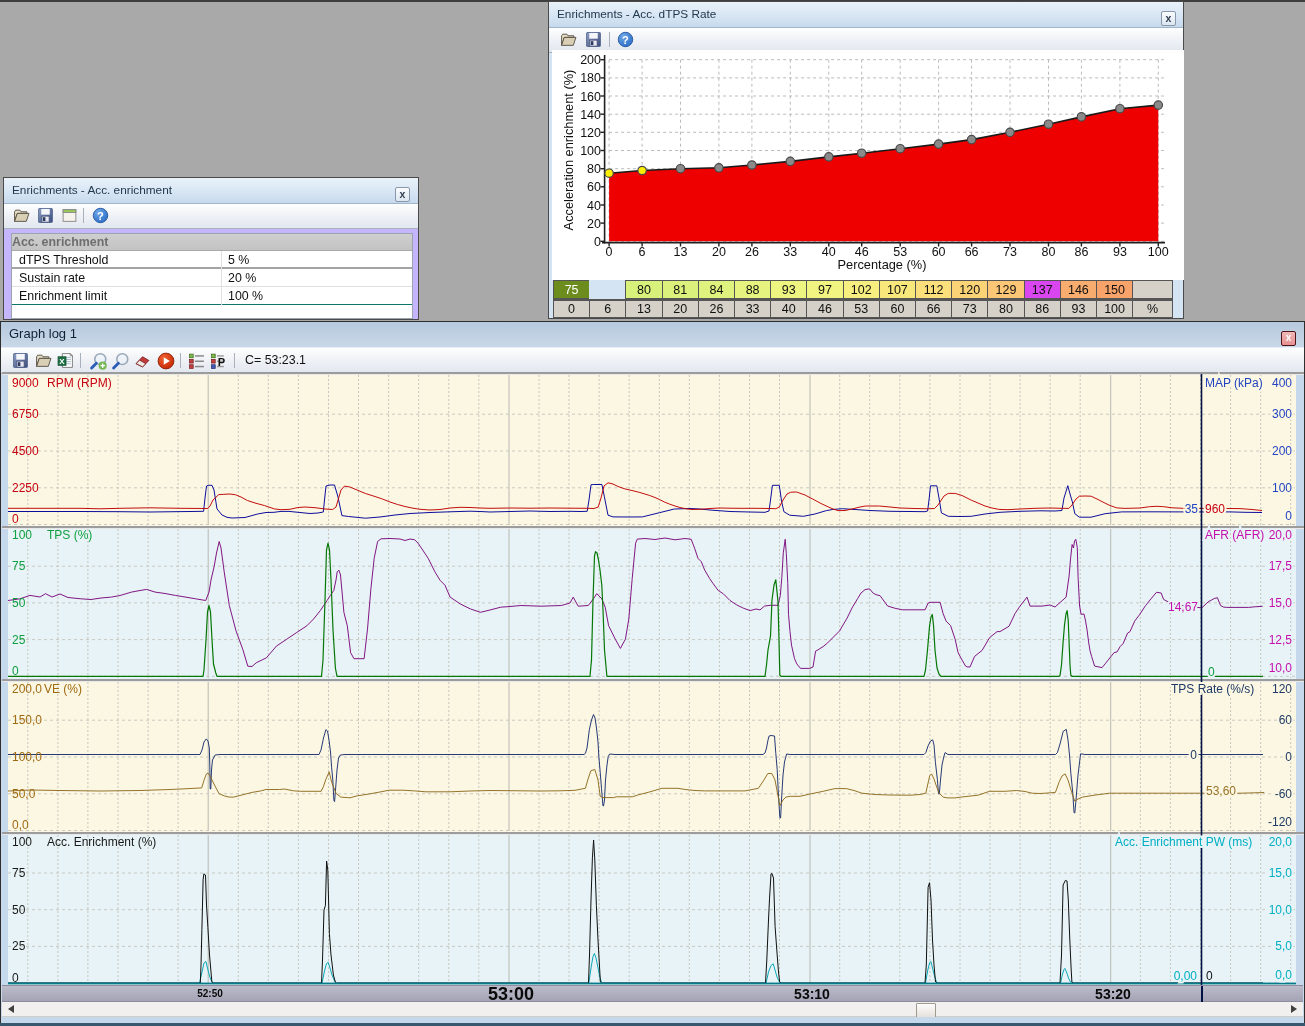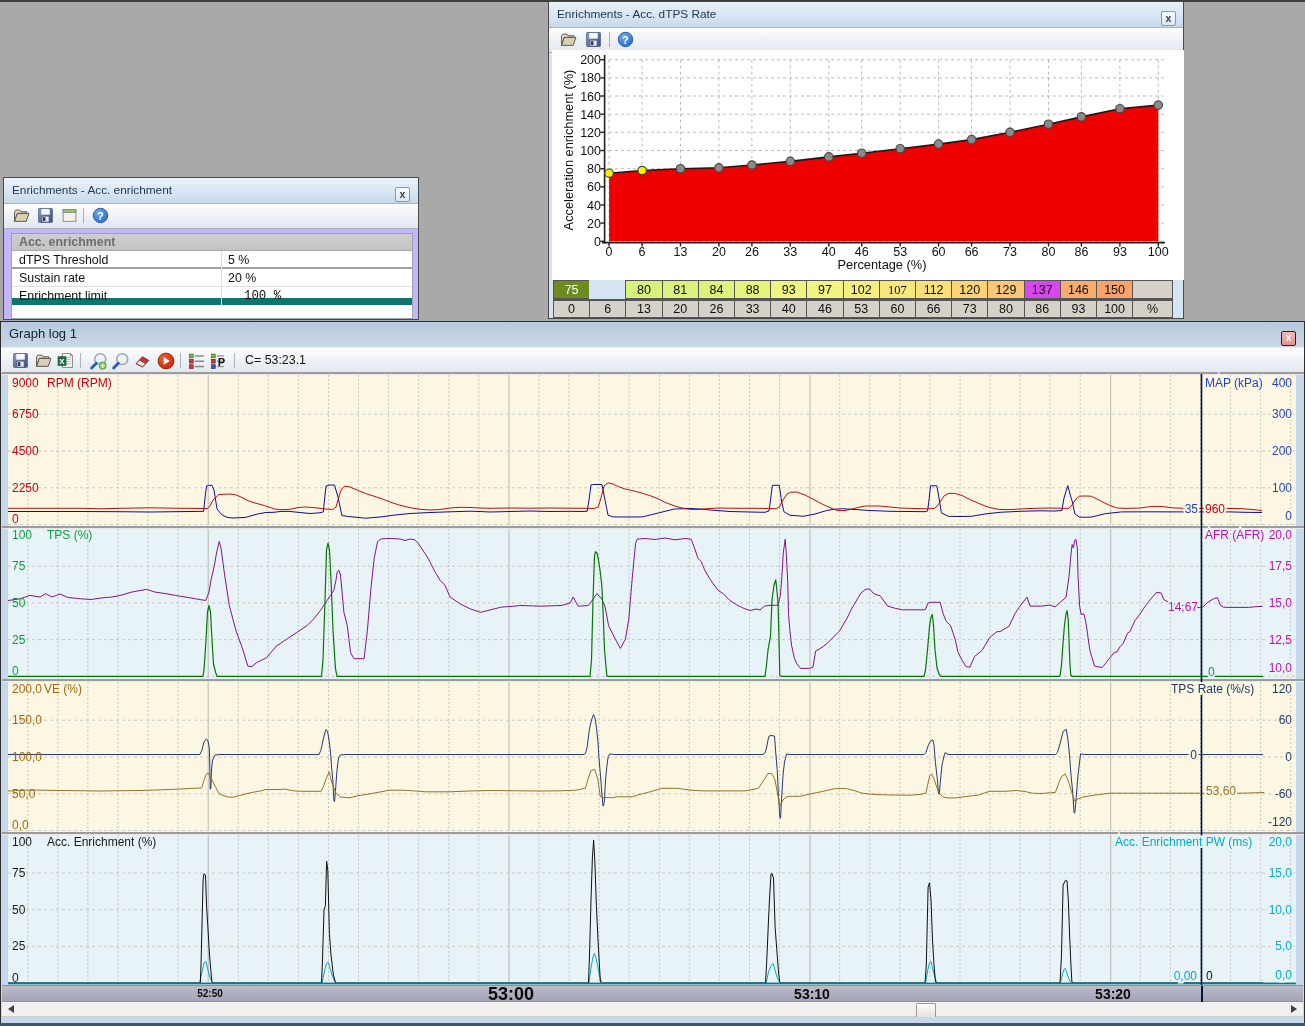--- a/index.html
+++ b/index.html
@@ -153,21 +153,21 @@
     <div style="position:absolute;left:144.8px;top:0;width:36.2px;height:19px;background:#DFF27D;border:1px solid #555;border-right:none;box-sizing:border-box;text-align:center;line-height:18px;color:#101010;">84</div>
     <div style="position:absolute;left:144.8px;top:19px;width:36.2px;height:19px;background:#D5D1C9;border:1px solid #555;border-top-width:2px;border-right:none;box-sizing:border-box;text-align:center;line-height:16px;color:#101010;">26</div>
     <div style="position:absolute;left:181.0px;top:0;width:36.2px;height:19px;background:#E6F37E;border:1px solid #555;border-right:none;box-sizing:border-box;text-align:center;line-height:18px;color:#101010;">88</div>
     <div style="position:absolute;left:181.0px;top:19px;width:36.2px;height:19px;background:#D5D1C9;border:1px solid #555;border-top-width:2px;border-right:none;box-sizing:border-box;text-align:center;line-height:16px;color:#101010;">33</div>
     <div style="position:absolute;left:217.2px;top:0;width:36.2px;height:19px;background:#EDF480;border:1px solid #555;border-right:none;box-sizing:border-box;text-align:center;line-height:18px;color:#101010;">93</div>
     <div style="position:absolute;left:217.2px;top:19px;width:36.2px;height:19px;background:#D5D1C9;border:1px solid #555;border-top-width:2px;border-right:none;box-sizing:border-box;text-align:center;line-height:16px;color:#101010;">40</div>
     <div style="position:absolute;left:253.4px;top:0;width:36.2px;height:19px;background:#F2F481;border:1px solid #555;border-right:none;box-sizing:border-box;text-align:center;line-height:18px;color:#101010;">97</div>
     <div style="position:absolute;left:253.4px;top:19px;width:36.2px;height:19px;background:#D5D1C9;border:1px solid #555;border-top-width:2px;border-right:none;box-sizing:border-box;text-align:center;line-height:16px;color:#101010;">46</div>
     <div style="position:absolute;left:289.6px;top:0;width:36.2px;height:19px;background:#F6EF7F;border:1px solid #555;border-right:none;box-sizing:border-box;text-align:center;line-height:18px;color:#101010;">102</div>
     <div style="position:absolute;left:289.6px;top:19px;width:36.2px;height:19px;background:#D5D1C9;border:1px solid #555;border-top-width:2px;border-right:none;box-sizing:border-box;text-align:center;line-height:16px;color:#101010;">53</div>
-    <div style="position:absolute;left:325.8px;top:0;width:36.2px;height:19px;background:#F8E87C;border:1px solid #555;border-right:none;box-sizing:border-box;text-align:center;line-height:18px;color:#101010;font-family:Liberation Serif, serif;">107</div>
+    <div style="position:absolute;left:325.8px;top:0;width:36.2px;height:19px;background:#F8E87C;border:1px solid #555;border-right:none;box-sizing:border-box;text-align:center;line-height:18px;color:#101010;">107</div>
     <div style="position:absolute;left:325.8px;top:19px;width:36.2px;height:19px;background:#D5D1C9;border:1px solid #555;border-top-width:2px;border-right:none;box-sizing:border-box;text-align:center;line-height:16px;color:#101010;">60</div>
     <div style="position:absolute;left:362.0px;top:0;width:36.2px;height:19px;background:#FADF7A;border:1px solid #555;border-right:none;box-sizing:border-box;text-align:center;line-height:18px;color:#101010;">112</div>
     <div style="position:absolute;left:362.0px;top:19px;width:36.2px;height:19px;background:#D5D1C9;border:1px solid #555;border-top-width:2px;border-right:none;box-sizing:border-box;text-align:center;line-height:16px;color:#101010;">66</div>
     <div style="position:absolute;left:398.2px;top:0;width:36.2px;height:19px;background:#FBD377;border:1px solid #555;border-right:none;box-sizing:border-box;text-align:center;line-height:18px;color:#101010;">120</div>
     <div style="position:absolute;left:398.2px;top:19px;width:36.2px;height:19px;background:#D5D1C9;border:1px solid #555;border-top-width:2px;border-right:none;box-sizing:border-box;text-align:center;line-height:16px;color:#101010;">73</div>
     <div style="position:absolute;left:434.4px;top:0;width:36.2px;height:19px;background:#FBC675;border:1px solid #555;border-right:none;box-sizing:border-box;text-align:center;line-height:18px;color:#101010;">129</div>
     <div style="position:absolute;left:434.4px;top:19px;width:36.2px;height:19px;background:#D5D1C9;border:1px solid #555;border-top-width:2px;border-right:none;box-sizing:border-box;text-align:center;line-height:16px;color:#101010;">80</div>
     <div style="position:absolute;left:470.6px;top:0;width:36.2px;height:19px;background:#d946ef;border:1px solid #555;border-right:none;box-sizing:border-box;text-align:center;line-height:18px;color:#101010;">137</div>
     <div style="position:absolute;left:470.6px;top:19px;width:36.2px;height:19px;background:#D5D1C9;border:1px solid #555;border-top-width:2px;border-right:none;box-sizing:border-box;text-align:center;line-height:16px;color:#101010;">86</div>
     <div style="position:absolute;left:506.8px;top:0;width:36.2px;height:19px;background:#F8AC6E;border:1px solid #555;border-right:none;box-sizing:border-box;text-align:center;line-height:18px;color:#101010;">146</div>
@@ -208,34 +208,34 @@
       <circle cx="8" cy="8" r="6.8" fill="url(#hg)" stroke="#1A4E9A" stroke-width="0.8"></circle>
       <text x="8" y="12.2" font-size="10.5" font-weight="bold" fill="#FFFFFF" text-anchor="middle" font-family="Liberation Sans">?</text>
       <defs>
         <radialGradient id="hg" cx="0.35" cy="0.28" r="0.95">
           <stop offset="0" stop-color="#6FA8E8"></stop>
           <stop offset="1" stop-color="#1E62C0"></stop>
         </radialGradient>
       </defs>
     </svg>
     <div style="position:absolute;left:7px;top:55px;width:400px;height:84px;background:#FFFFFF;border:1px solid #9AA4B0;font-size:12.4px;">
-      <div style="position:absolute;left:0;top:0;width:100%;height:17px;background:linear-gradient(#CFCFCF,#C3C3C3);border-bottom:1px solid #AAAAAA;color:#6E6E6E;font-weight:bold;padding-left:7px;line-height:17px;box-sizing:border-box;">Acc. enrichment</div>
+      <div style="position:absolute;left:0;top:0;width:100%;height:17px;background:linear-gradient(#CFCFCF,#C3C3C3);border-bottom:1px solid #AAAAAA;color:#6E6E6E;font-weight:bold;line-height:17px;box-sizing:border-box;">Acc. enrichment</div>
       <div style="position:absolute;left:0;top:17px;width:100%;height:18px;border-bottom:2px solid #a3a3a3;box-sizing:border-box;">
         <span style="position:absolute;left:7px;top:2px;color:#101010;">dTPS Threshold</span>
         <span style="position:absolute;left:216px;top:2px;color:#101010;">5 %</span>
         <span style="position:absolute;left:209px;top:0;width:1px;height:18px;background:#E0E0E0;"></span>
       </div>
       <div style="position:absolute;left:0;top:35px;width:100%;height:18px;border-bottom:1px solid #E0E0E0;box-sizing:border-box;">
         <span style="position:absolute;left:7px;top:2px;color:#101010;">Sustain rate</span>
         <span style="position:absolute;left:216px;top:2px;color:#101010;">20 %</span>
         <span style="position:absolute;left:209px;top:0;width:1px;height:18px;background:#E0E0E0;"></span>
       </div>
-      <div style="position:absolute;left:0;top:53px;width:100%;height:18px;border-bottom:7px solid #0f766e;box-sizing:border-box;">
+      <div style="position:absolute;left:0;top:53px;width:100%;height:18px;border-bottom:1px solid #0f766e;box-sizing:border-box;">
         <span style="position:absolute;left:7px;top:2px;color:#101010;">Enrichment limit</span>
-        <span style="position:absolute;left:232px;top:2px;color:#101010;font-family:Liberation Mono, monospace;">100 %</span>
+        <span style="position:absolute;left:216px;top:2px;color:#101010;">100 %</span>
         <span style="position:absolute;left:209px;top:0;width:1px;height:18px;background:#E0E0E0;"></span>
       </div>
     </div>
   </div>
 <div class="win" style="left:0px;top:321px;width:1305px;height:705px;background:#C6D9EC;border-color:#2E2E2E;">
     <div style="position:absolute;left:0;top:0;right:0;height:25px;background:linear-gradient(#B6C9DD,#C9D8E8);border-bottom:1px solid #E6EEF6;"></div>
     <div class="ttl" style="left:8px;top:4px;font-size:13px;color:#0E2238;">Graph log 1</div>
     <div style="position:absolute;left:1280px;top:9px;width:13px;height:13px;background:linear-gradient(#F0B8B8,#E89090);border:1.5px solid #501418;border-radius:2px;color:#FFFFFF;font-size:10px;font-weight:bold;text-align:center;line-height:11px;font-family:'Liberation Sans',sans-serif;">x</div>
     <div class="tb" style="top:26px;height:25px;"></div>
   </div>

